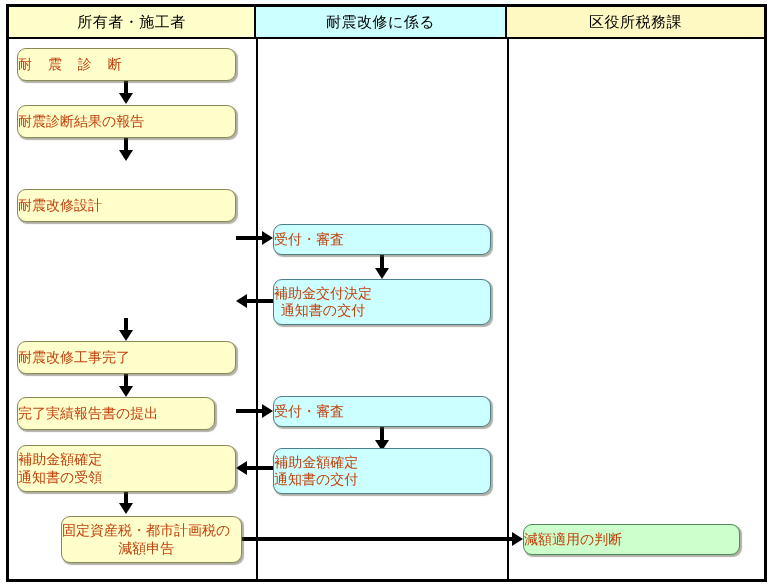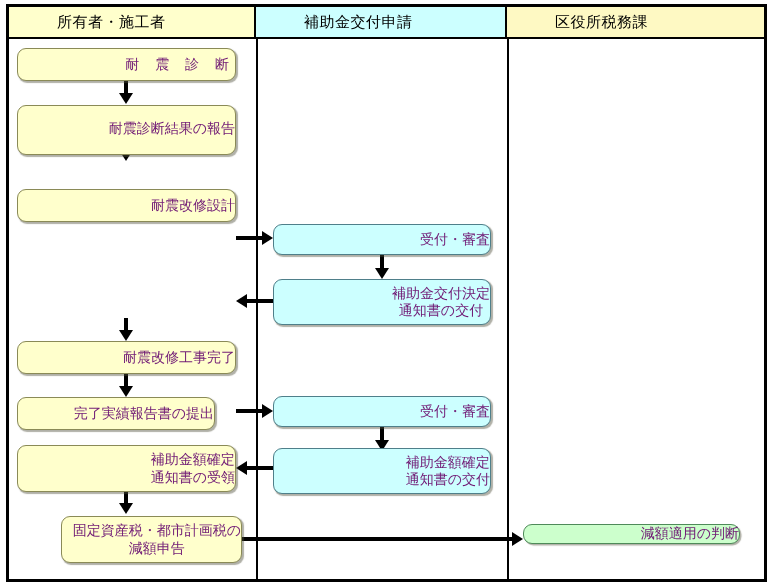--- a/index.html
+++ b/index.html
@@ -36,27 +36,27 @@
     top: 7px;
     width: 755px;
     height: 32px;
     display: flex;
     box-sizing: border-box;
   }
   .hdr {
     box-sizing: border-box;
     display: flex;
     align-items: center;
+    justify-content: center;
     border-right: 2px solid #000000;
     border-bottom: 2px solid #000000;
     font-size: 15px;
     color: #000000;
     letter-spacing: 0.5px;
     white-space: nowrap;
-    padding-left: 48px;
   }
   .hdr:last-child { border-right: none; }
   .hdr-1 { width: 247px; background: #ffffcc; }
   .hdr-2 { width: 251px; background: #ccffff; }
   .hdr-3 { width: 257px; background: #fef9c3; }
 
   
   .lane-sep {
     position: absolute;
     width: 2px;
@@ -68,25 +68,25 @@
   .lane-sep-2 { left: 507px; }
 
   
   .box {
     position: absolute;
     box-sizing: border-box;
     border: 1.5px solid #7f7f4f;
     border-radius: 9px;
     display: flex;
     align-items: center;
-    justify-content: flex-end;
+    justify-content: flex-start;
     text-align: center;
     font-size: 14px;
     line-height: 1.25;
-    color: #701a75;
+    color: #c2410c;
     white-space: pre-line;
     box-shadow: 1.5px 1.5px 1px rgba(80,80,60,0.45);
     z-index: 3;
   }
   .box.lane-a { background: #ffffcc; border-color: #8a8a57; }
   .box.lane-b { background: #ccffff; border-color: #4f7f8a; }
   .box.lane-c { background: #ccffcc; border-color: #4f8a5a; }
 
   .box .wide { letter-spacing: 6px; }
 
@@ -133,37 +133,37 @@
 
 <div id="canvas">
 
   <div class="frame"></div>
 
   <div class="header-row">
     <div class="hdr hdr-1">
       <span>所有者・施工者</span>
     </div>
     <div class="hdr hdr-2">
-      <span>補助金交付申請</span>
+      <span>耐震改修に係る</span>
     </div>
     <div class="hdr hdr-3">
       <span>区役所税務課</span>
     </div>
   </div>
 
   <div class="lane-sep lane-sep-1"></div>
   <div class="lane-sep lane-sep-2"></div>
 
   <div class="box lane-a" style="left:17px; top:48px; width:219px; height:33px;">
     <span class="wide">耐 震 診 断</span>
   </div>
   <div class="vline" style="left:124px; top:81px; height:16px;"></div>
   <div class="arrow-down" style="left:119px; top:93px;"></div>
 
-  <div class="box lane-a" style="left:17px; top:105px; width:219px; height:50px;font-family:Liberation Mono, monospace;">
+  <div class="box lane-a" style="left:17px; top:105px; width:219px; height:33px;">
     <span>耐震診断結果の報告</span>
   </div>
   <div class="vline" style="left:124px; top:138px; height:16px;"></div>
   <div class="arrow-down" style="left:119px; top:150px;"></div>
 
   <div class="box lane-a" style="left:17px; top:161px; width:219px; height:33px;margin-top:28px;">
     <span>耐震改修設計</span>
   </div>
   <div class="vline" style="left:124px; top:194px; height:16px;"></div>
   <div class="arrow-down" style="left:119px; top:206px;"></div>
@@ -209,21 +209,21 @@
     <span>受付・審査</span>
   </div>
   <div class="vline" style="left:380px; top:427px; height:17px;"></div>
   <div class="arrow-down" style="left:375px; top:440px;"></div>
 
   <div class="box lane-b" style="left:273px; top:448px; width:218px; height:46px;">
     <span>補助金額確定
 通知書の交付</span>
   </div>
 
-  <div class="box lane-c" style="left:523px; top:524px; width:217px; height:20px;">
+  <div class="box lane-c" style="left:523px; top:524px; width:217px; height:31px;">
     <span>減額適用の判断</span>
   </div>
 
   <div class="hline" style="left:236px; top:236px; width:29px;"></div>
   <div class="arrow-right" style="left:262px; top:231px;"></div>
 
   <div class="hline" style="left:245px; top:299px; width:30px;"></div>
   <div class="arrow-left" style="left:236px; top:294px;"></div>
 
   <div class="hline" style="left:236px; top:409px; width:29px;"></div>

